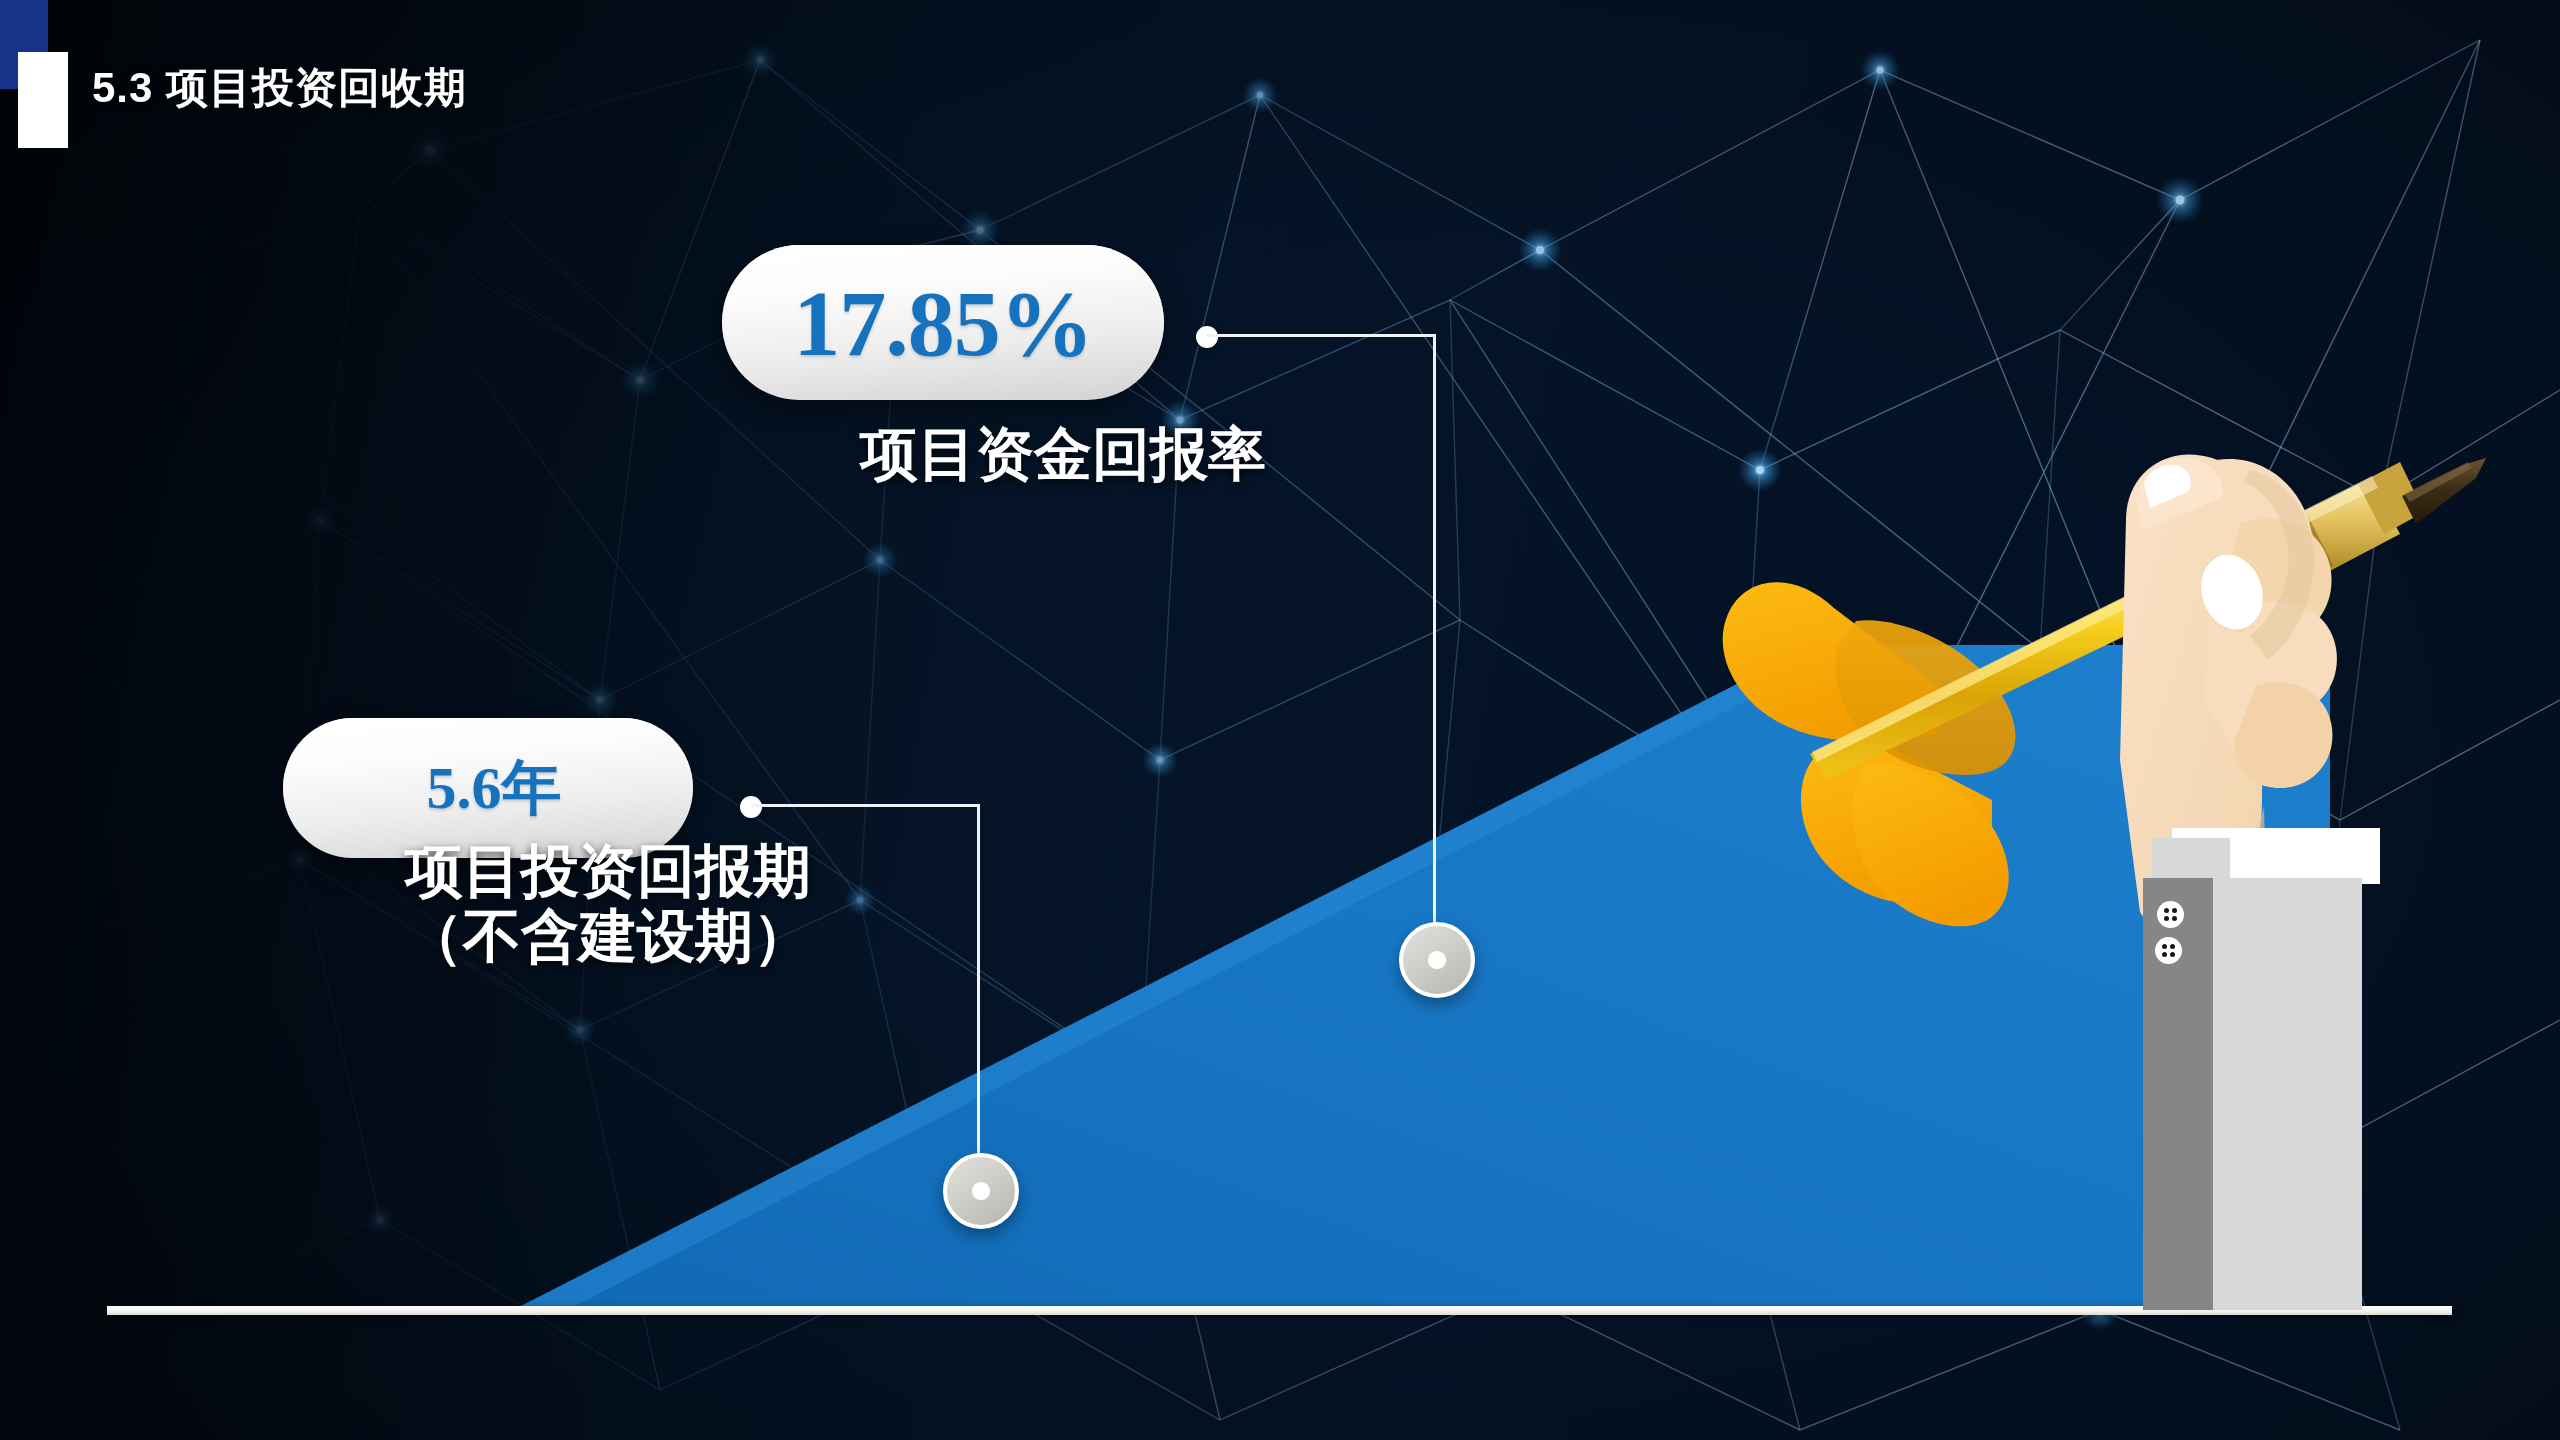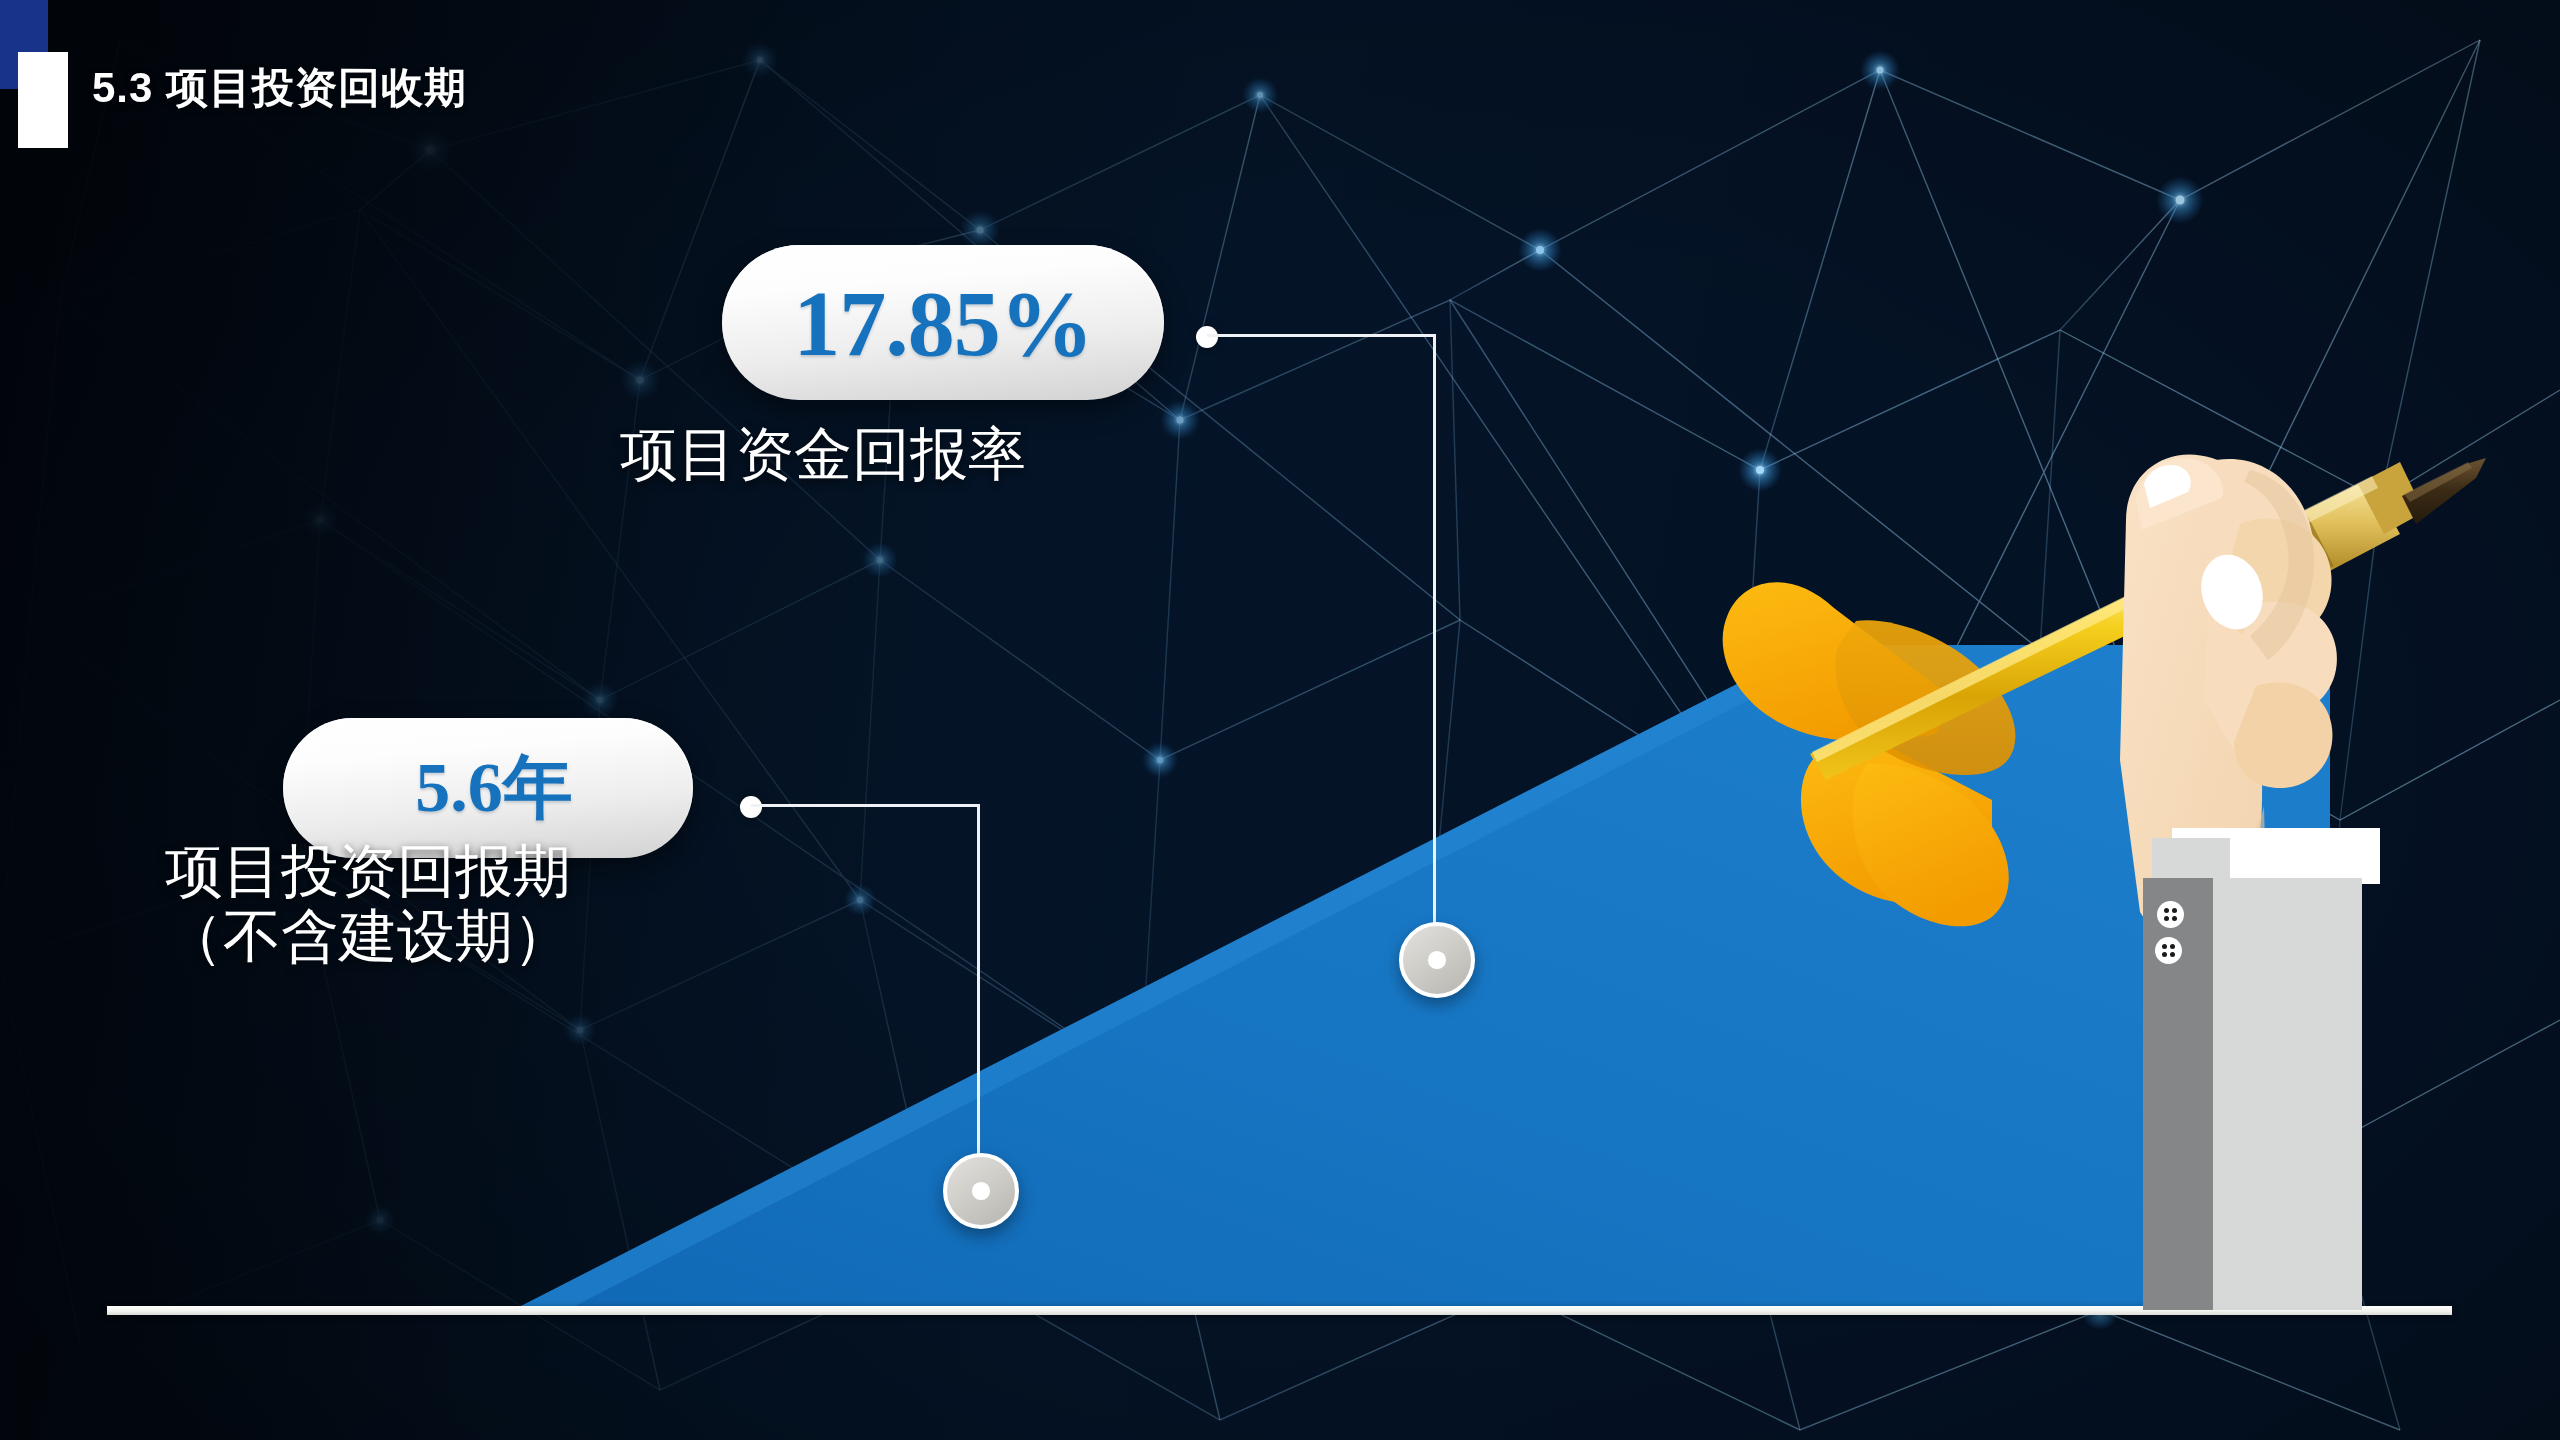--- a/index.html
+++ b/index.html
@@ -95,29 +95,29 @@
     color: #1672bd;
     font-weight: bold;
     line-height: 1;
     white-space: nowrap;
     text-shadow: 0 2px 3px rgba(90,110,130,0.30);
     font-family: Liberation Serif, serif;
   }
   #badge-rate { left: 722px; top: 245px; width: 442px; height: 155px; }
   #badge-rate .badge-text { font-size: 94px; letter-spacing: -1px; }
   #badge-period { left: 283px; top: 718px; width: 410px; height: 140px; }
-  #badge-period .badge-text { font-size: 70px; margin-left: 12px; }
+  #badge-period .badge-text { font-size: 60px; margin-left: 12px; }
 
   .caption {
     position: absolute;
     color: #ffffff;
-    font-weight: normal;
+    font-weight: bold;
     font-size: 58px;
     line-height: 1.12;
-    text-align: left;
+    text-align: right;
     white-space: pre;
     text-shadow: 0 3px 9px rgba(0,0,0,0.70);
   }
   #caption-rate { left: 620px; top: 422px; width: 646px; }
   #caption-period { left: 165px; top: 839px; width: 646px; }
 
   
   .conn-dot {
     position: absolute;
     width: 22px; height: 22px;

